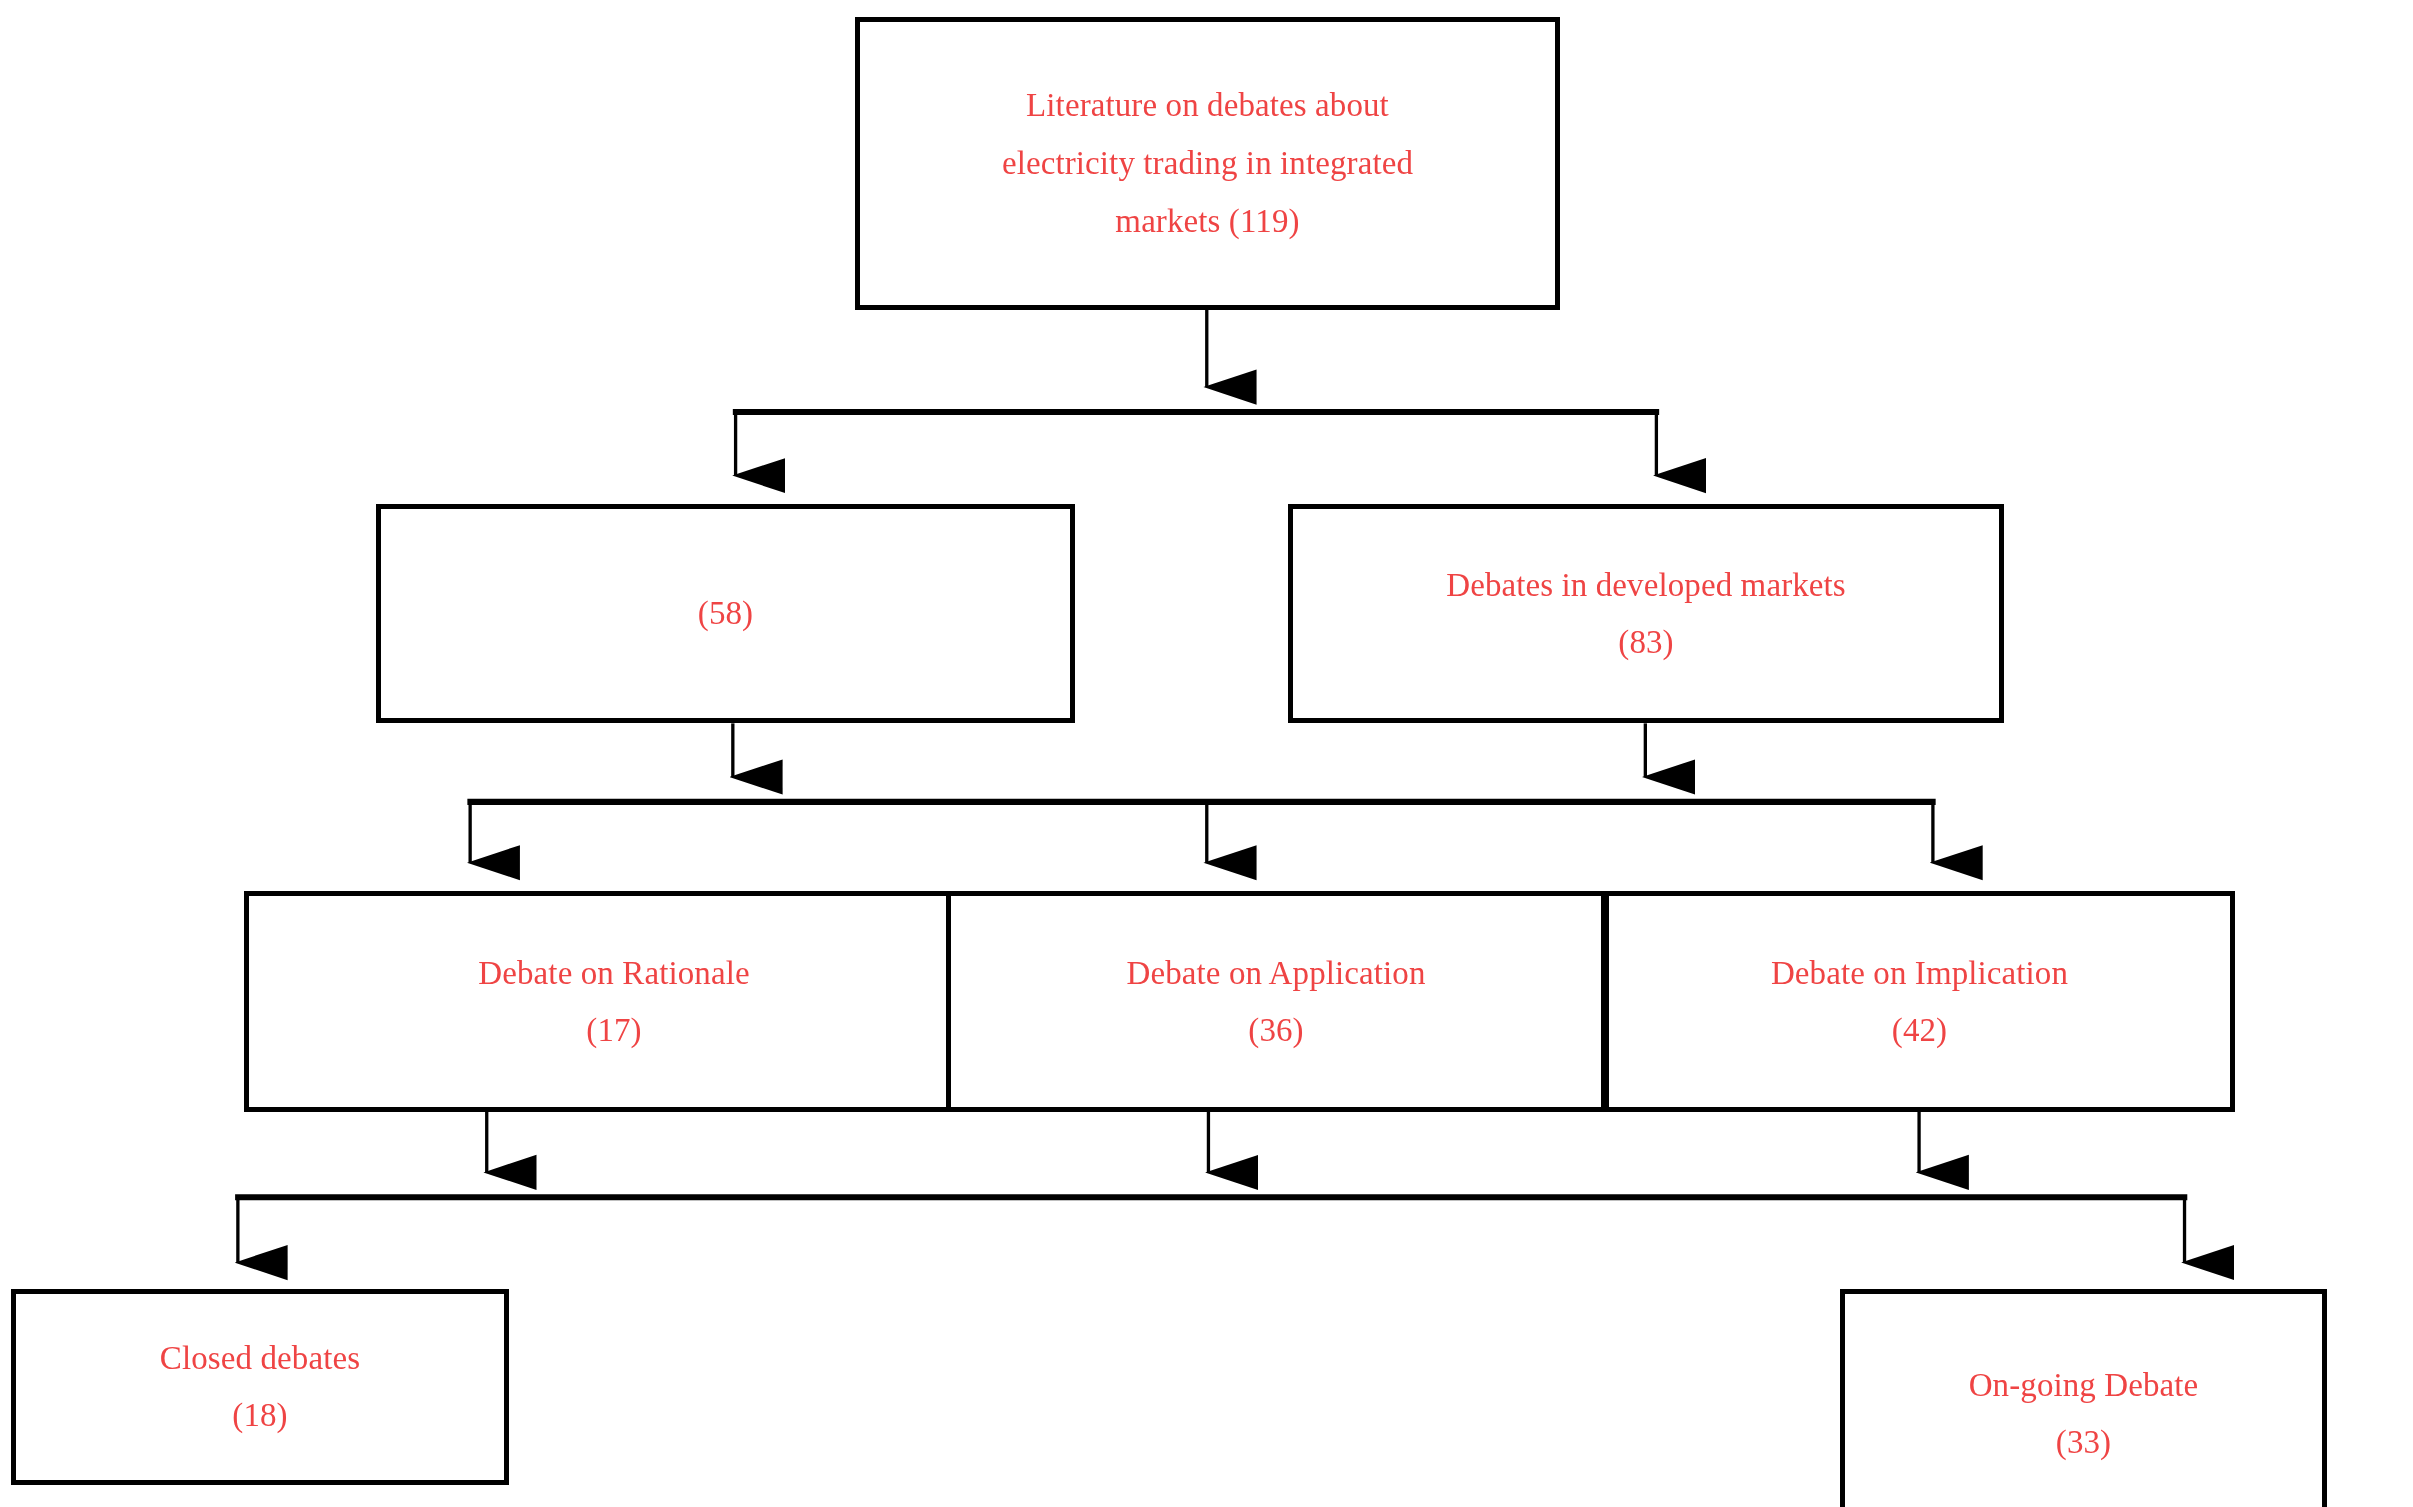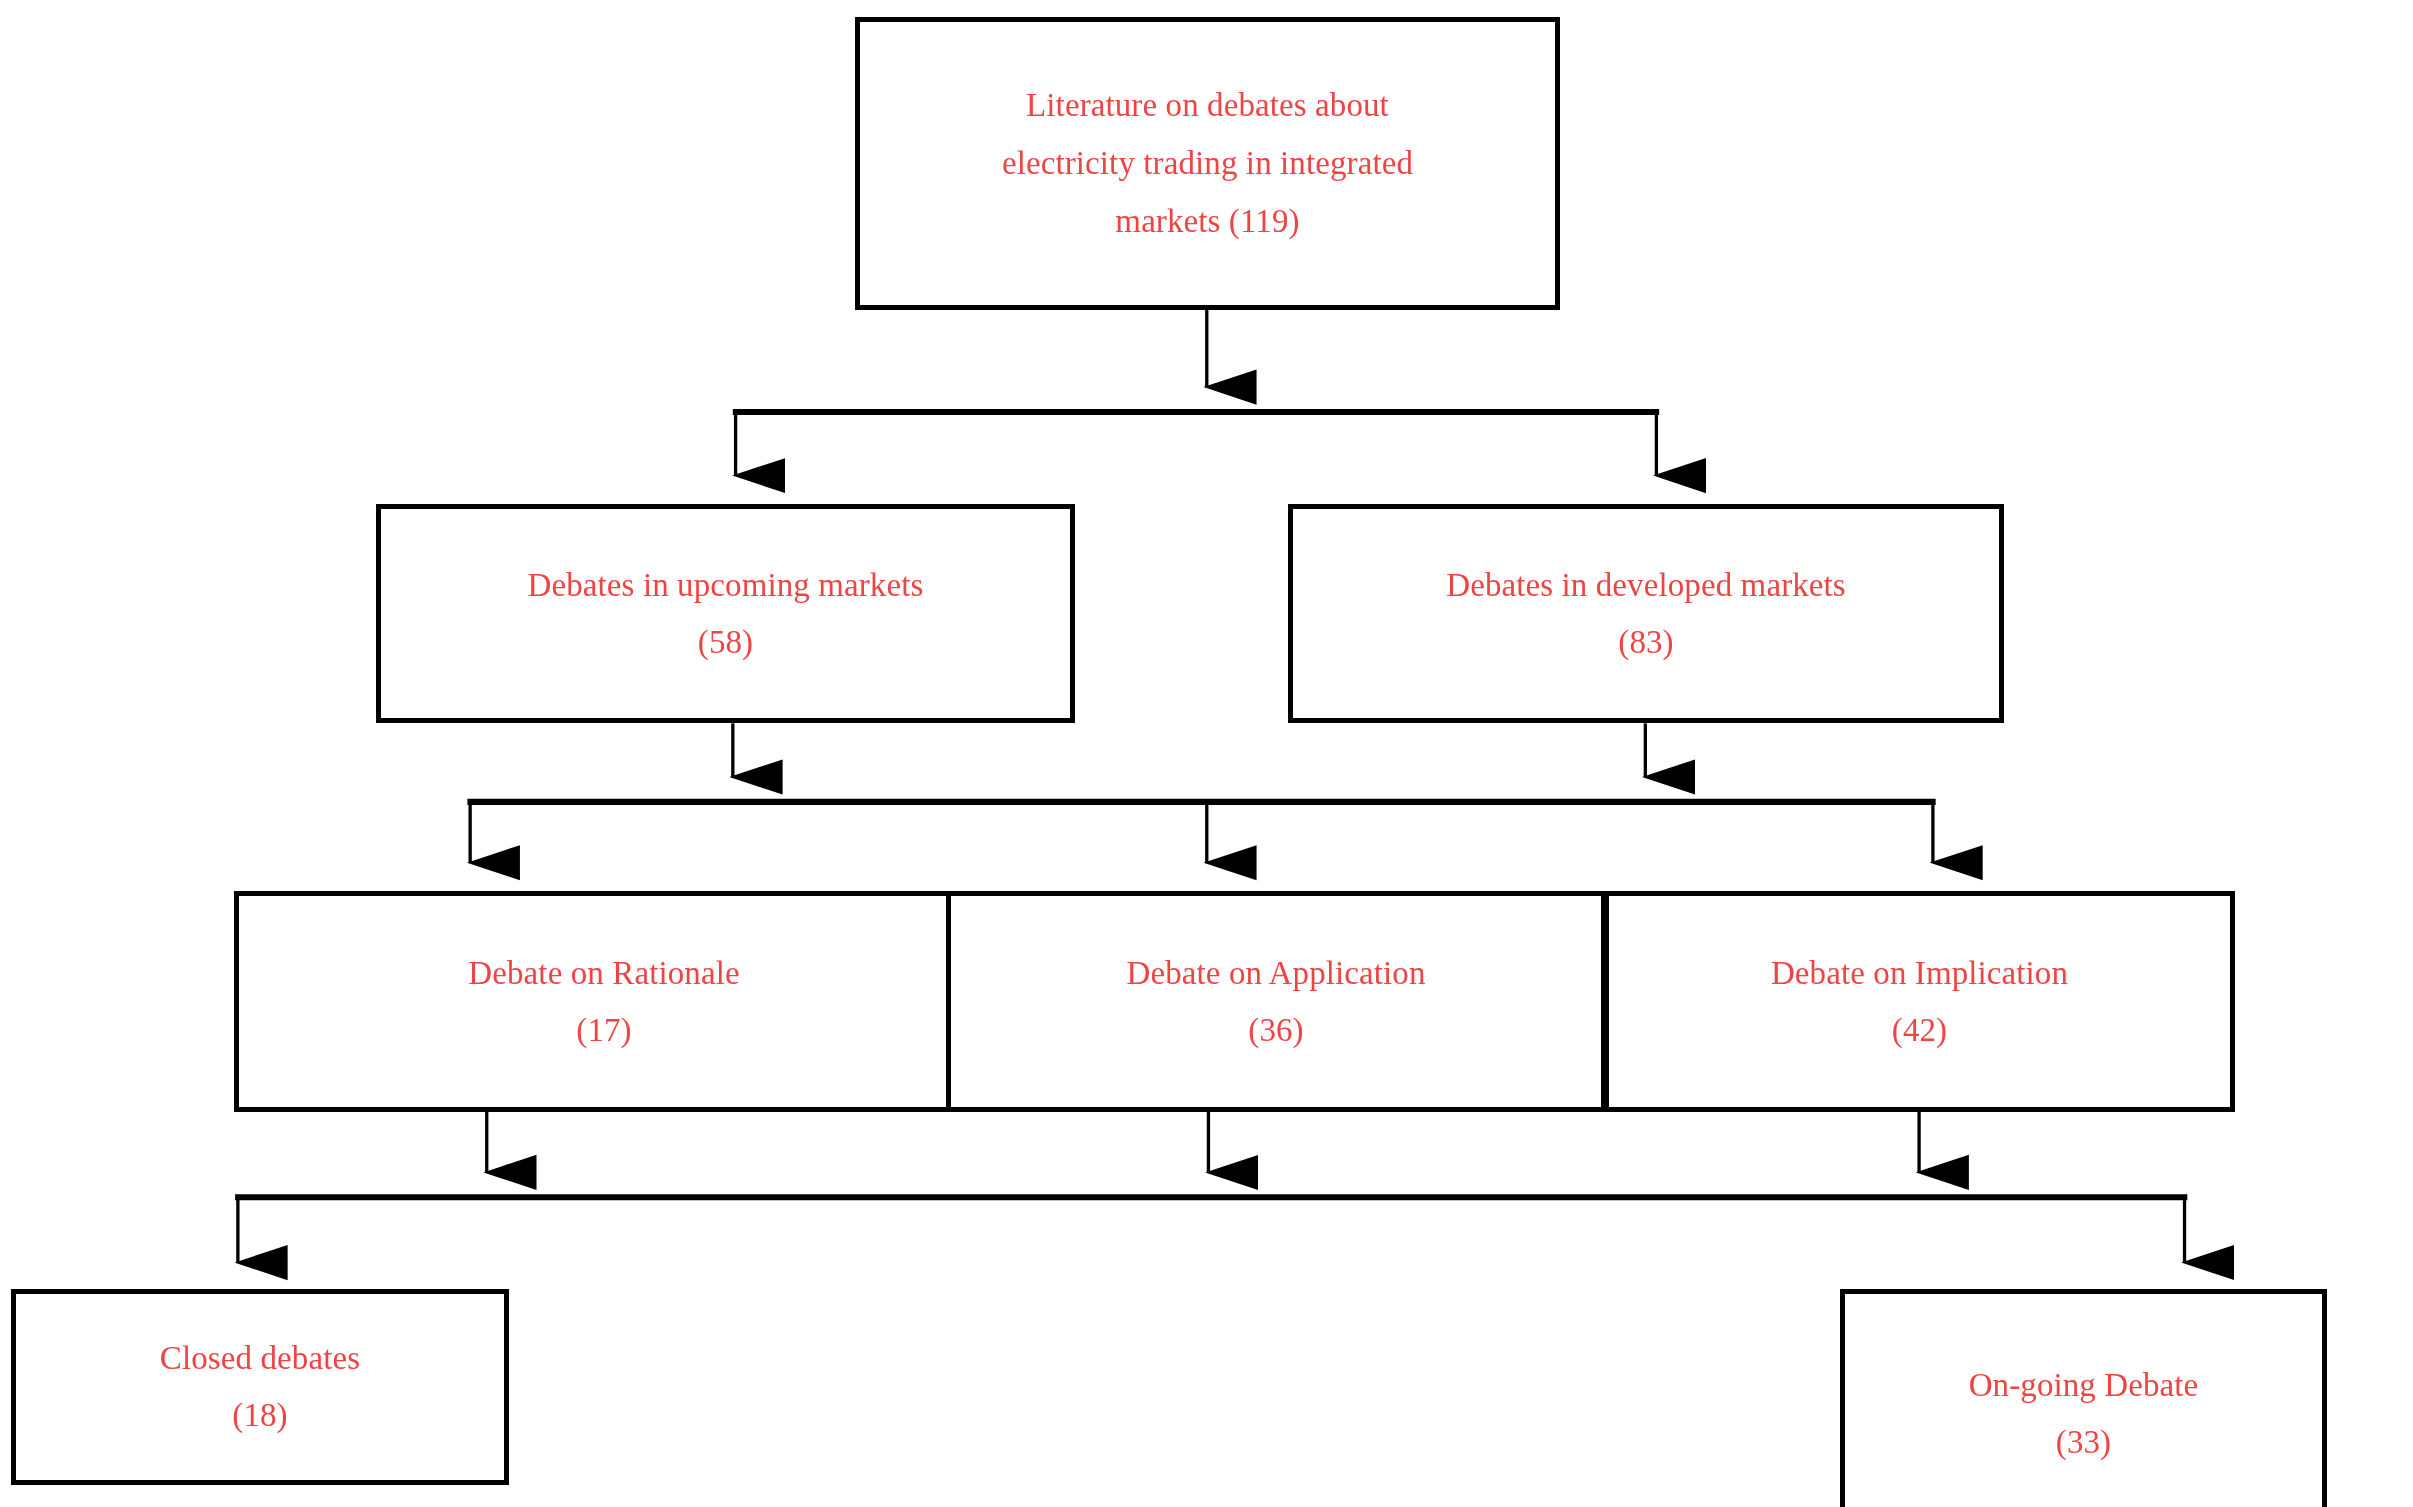--- a/index.html
+++ b/index.html
@@ -42,21 +42,21 @@
     line-height: 1.72;
     letter-spacing: 0.1px;
     white-space: nowrap;
   }
   .node.wrap .line { white-space: normal; }
 
   
   #node-root      { left: 855px; top: 16.6px;   width: 705px; height: 293px; }
   #node-upcoming  { left: 376px;  top: 504px;  width: 699px; height: 219px; }
   #node-developed { left: 1288px; top: 504px;  width: 716px; height: 219px; }
-  #node-rationale { left: 234px;  top: 891px; width: 740px; height: 221px; }
+  #node-rationale { left: 244px;  top: 891px; width: 740px; height: 221px; }
   #node-application { left: 946px; top: 891px; width: 660px; height: 221px; }
   #node-implication { left: 1604px; top: 891px; width: 631px; height: 221px; }
   #node-closed    { left: 11px;   top: 1289px; width: 498px;  height: 196px; }
   #node-ongoing   { left: 1840px; top: 1289px; width: 487px;  height: 249px; }
 
   #node-root .line { line-height: 1.76; }
 </style>
 </head>
 <body>
 
@@ -122,21 +122,20 @@
     </g>
   </svg>
 
   <div class="node wrap" id="node-root">
     <span class="line">Literature on debates about</span>
     <span class="line">electricity trading in integrated</span>
     <span class="line">markets (119)</span>
   </div>
 
   <div class="node" id="node-upcoming">
-    <span class="line">Debates in upcoming markets</span>
     <span class="line">(58)</span>
   </div>
 
   <div class="node" id="node-developed">
     <span class="line">Debates in developed markets</span>
     <span class="line">(83)</span>
   </div>
 
   <div class="node" id="node-rationale">
     <span class="line">Debate on Rationale</span>

